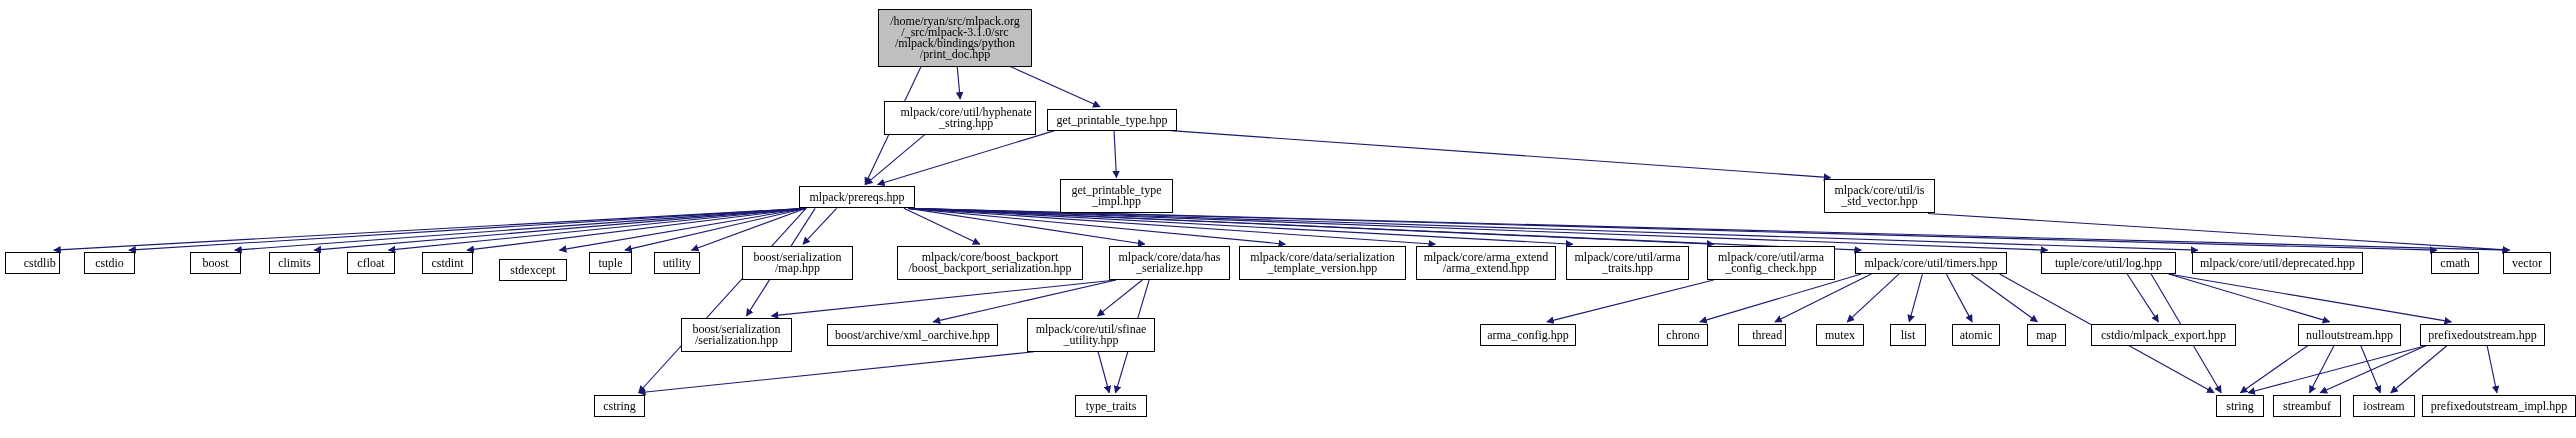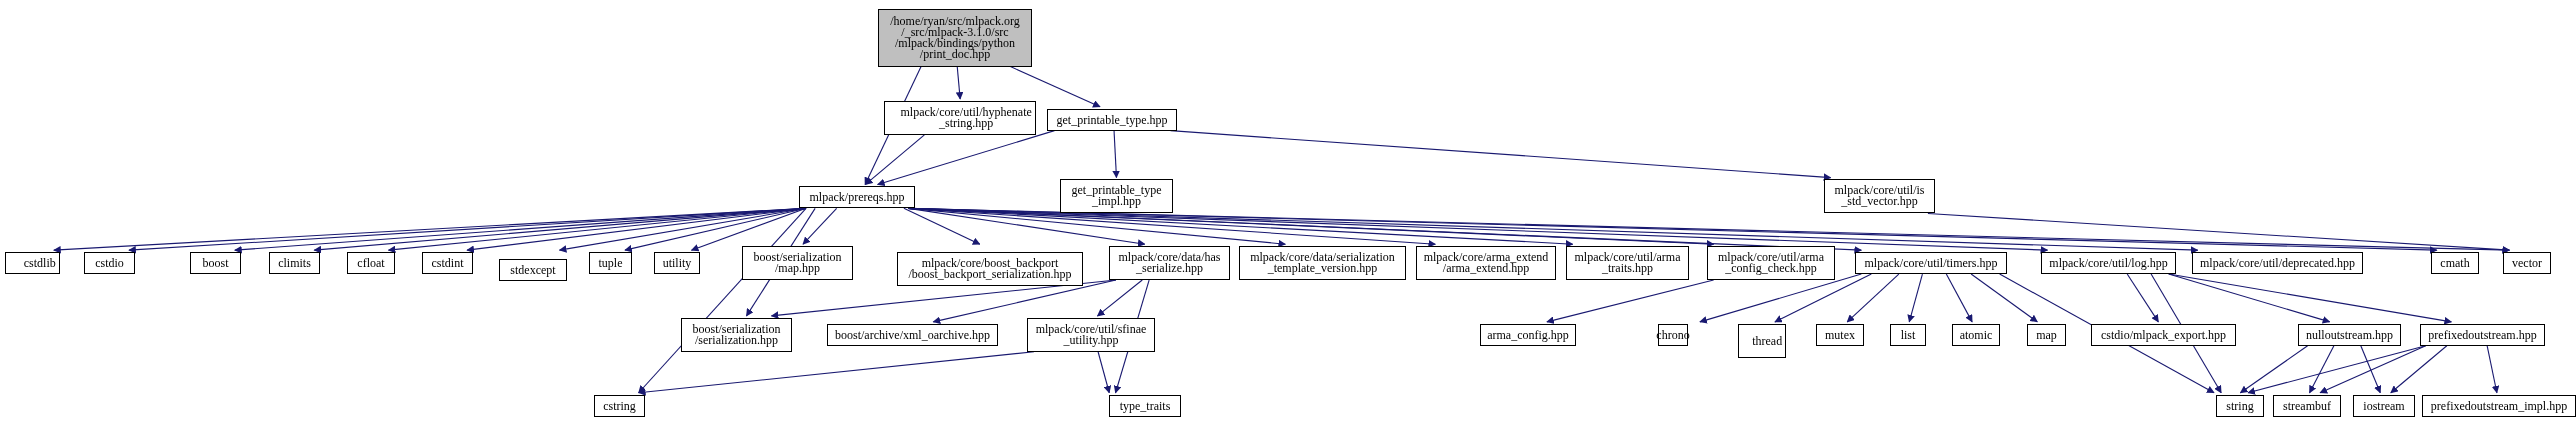--- a/index.html
+++ b/index.html
@@ -120,55 +120,55 @@
   <div class="node" style="left:84px;top:252px;width:51px;height:22px;">cstdio</div>
   <div class="node" style="left:190px;top:252px;width:51px;height:22px;">boost</div>
   <div class="node" style="left:269px;top:252px;width:51px;height:22px;">climits</div>
   <div class="node" style="left:347px;top:252px;width:48px;height:22px;">cfloat</div>
   <div class="node" style="left:422px;top:252px;width:51px;height:22px;">cstdint</div>
   <div class="node" style="left:499px;top:252px;width:68px;height:22px;margin-top:7px;">stdexcept</div>
   <div class="node" style="left:589px;top:252px;width:43px;height:22px;">tuple</div>
   <div class="node" style="left:654px;top:252px;width:46px;height:22px;">utility</div>
   <div class="node" style="left:742px;top:246px;width:111px;height:34px;">boost/serialization
 /map.hpp</div>
-  <div class="node" style="left:897px;top:252px;width:186px;height:34px;">mlpack/core/boost_backport
+  <div class="node" style="left:897px;top:246px;width:186px;height:34px;">mlpack/core/boost_backport
 /boost_backport_serialization.hpp</div>
   <div class="node" style="left:1109px;top:246px;width:121px;height:34px;">mlpack/core/data/has
 _serialize.hpp</div>
   <div class="node" style="left:1416px;top:246px;width:140px;height:34px;">mlpack/core/arma_extend
 /arma_extend.hpp</div>
   <div class="node" style="left:1239px;top:246px;width:167px;height:34px;">mlpack/core/data/serialization
 _template_version.hpp</div>
   <div class="node" style="left:1566px;top:246px;width:123px;height:34px;">mlpack/core/util/arma
 _traits.hpp</div>
   <div class="node" style="left:1707px;top:246px;width:128px;height:34px;">mlpack/core/util/arma
 _config_check.hpp</div>
   <div class="node" style="left:1855px;top:252px;width:152px;height:22px;">mlpack/core/util/timers.hpp</div>
-  <div class="node" style="left:2041px;top:252px;width:135px;height:22px;">mlpack/core/util/log.hpp</div>
+  <div class="node" style="left:2041px;top:252px;width:135px;height:22px;">tuple/core/util/log.hpp</div>
   <div class="node" style="left:2192px;top:252px;width:171px;height:22px;">mlpack/core/util/deprecated.hpp</div>
   <div class="node" style="left:2431px;top:252px;width:48px;height:22px;">cmath</div>
   <div class="node" style="left:2503px;top:252px;width:48px;height:22px;">vector</div>
 
   <div class="node" style="left:681px;top:318px;width:111px;height:34px;">boost/serialization
 /serialization.hpp</div>
   <div class="node" style="left:827px;top:324px;width:171px;height:22px;">boost/archive/xml_oarchive.hpp</div>
   <div class="node" style="left:1027px;top:318px;width:128px;height:34px;">mlpack/core/util/sfinae
 _utility.hpp</div>
   <div class="node" style="left:1480px;top:324px;width:96px;height:22px;">arma_config.hpp</div>
-  <div class="node" style="left:1658px;top:324px;width:30px;height:22px;">chrono</div>
-  <div class="node" style="left:1738px;top:324px;width:48px;height:34px;padding-left:12px;">thread</div>
+  <div class="node" style="left:1658px;top:324px;width:50px;height:22px;">chrono</div>
+  <div class="node" style="left:1738px;top:324px;width:48px;height:22px;padding-left:12px;">thread</div>
   <div class="node" style="left:1816px;top:324px;width:48px;height:22px;">mutex</div>
   <div class="node" style="left:1890px;top:324px;width:36px;height:22px;">list</div>
   <div class="node" style="left:1952px;top:324px;width:48px;height:22px;">atomic</div>
   <div class="node" style="left:2027px;top:324px;width:39px;height:22px;">map</div>
   <div class="node" style="left:2091px;top:324px;width:145px;height:22px;">cstdio/mlpack_export.hpp</div>
   <div class="node" style="left:2298px;top:324px;width:103px;height:22px;">nulloutstream.hpp</div>
   <div class="node" style="left:2420px;top:324px;width:125px;height:22px;">prefixedoutstream.hpp</div>
 
   <div class="node" style="left:594px;top:395px;width:51px;height:22px;">cstring</div>
-  <div class="node" style="left:1075px;top:395px;width:72px;height:22px;margin-left:34px;">type_traits</div>
+  <div class="node" style="left:1075px;top:395px;width:72px;height:22px;">type_traits</div>
   <div class="node" style="left:2208px;top:395px;width:48px;height:22px;margin-left:8px;">string</div>
   <div class="node" style="left:2273px;top:395px;width:68px;height:22px;">streambuf</div>
   <div class="node" style="left:2353px;top:395px;width:62px;height:22px;">iostream</div>
   <div class="node" style="left:2422px;top:395px;width:154px;height:22px;">prefixedoutstream_impl.hpp</div>
 
 </div>
 
 
 </body></html>

